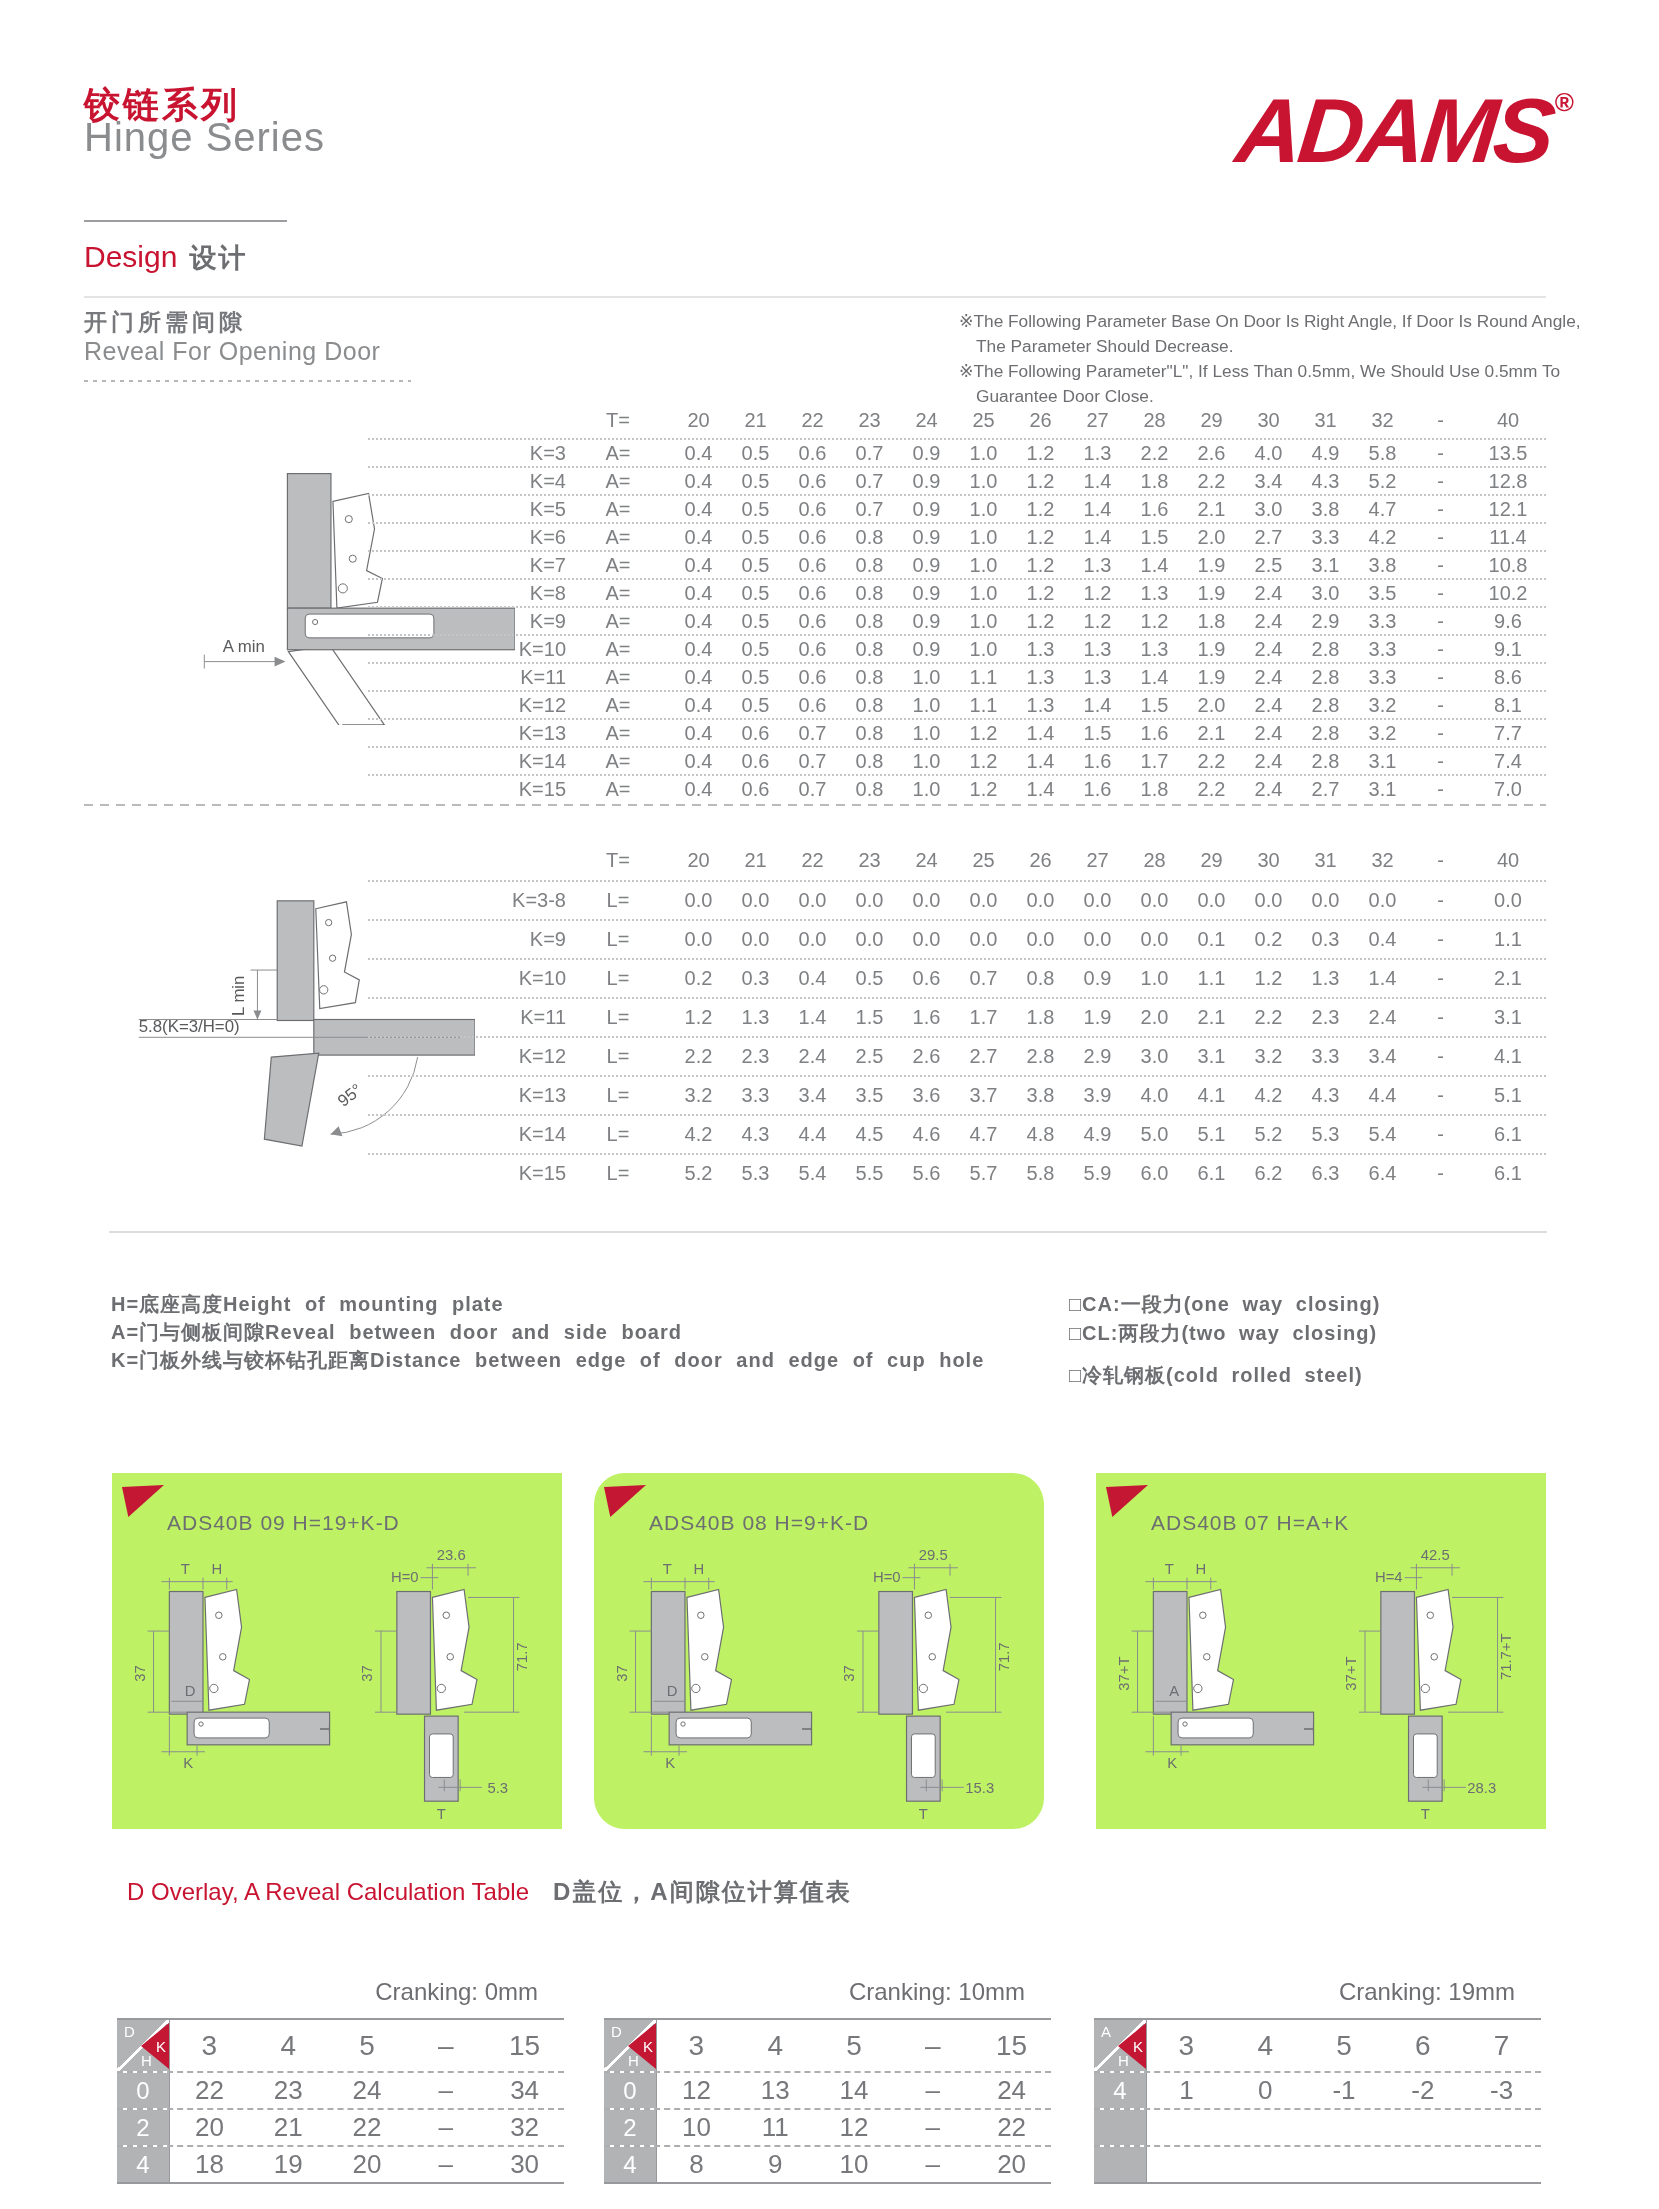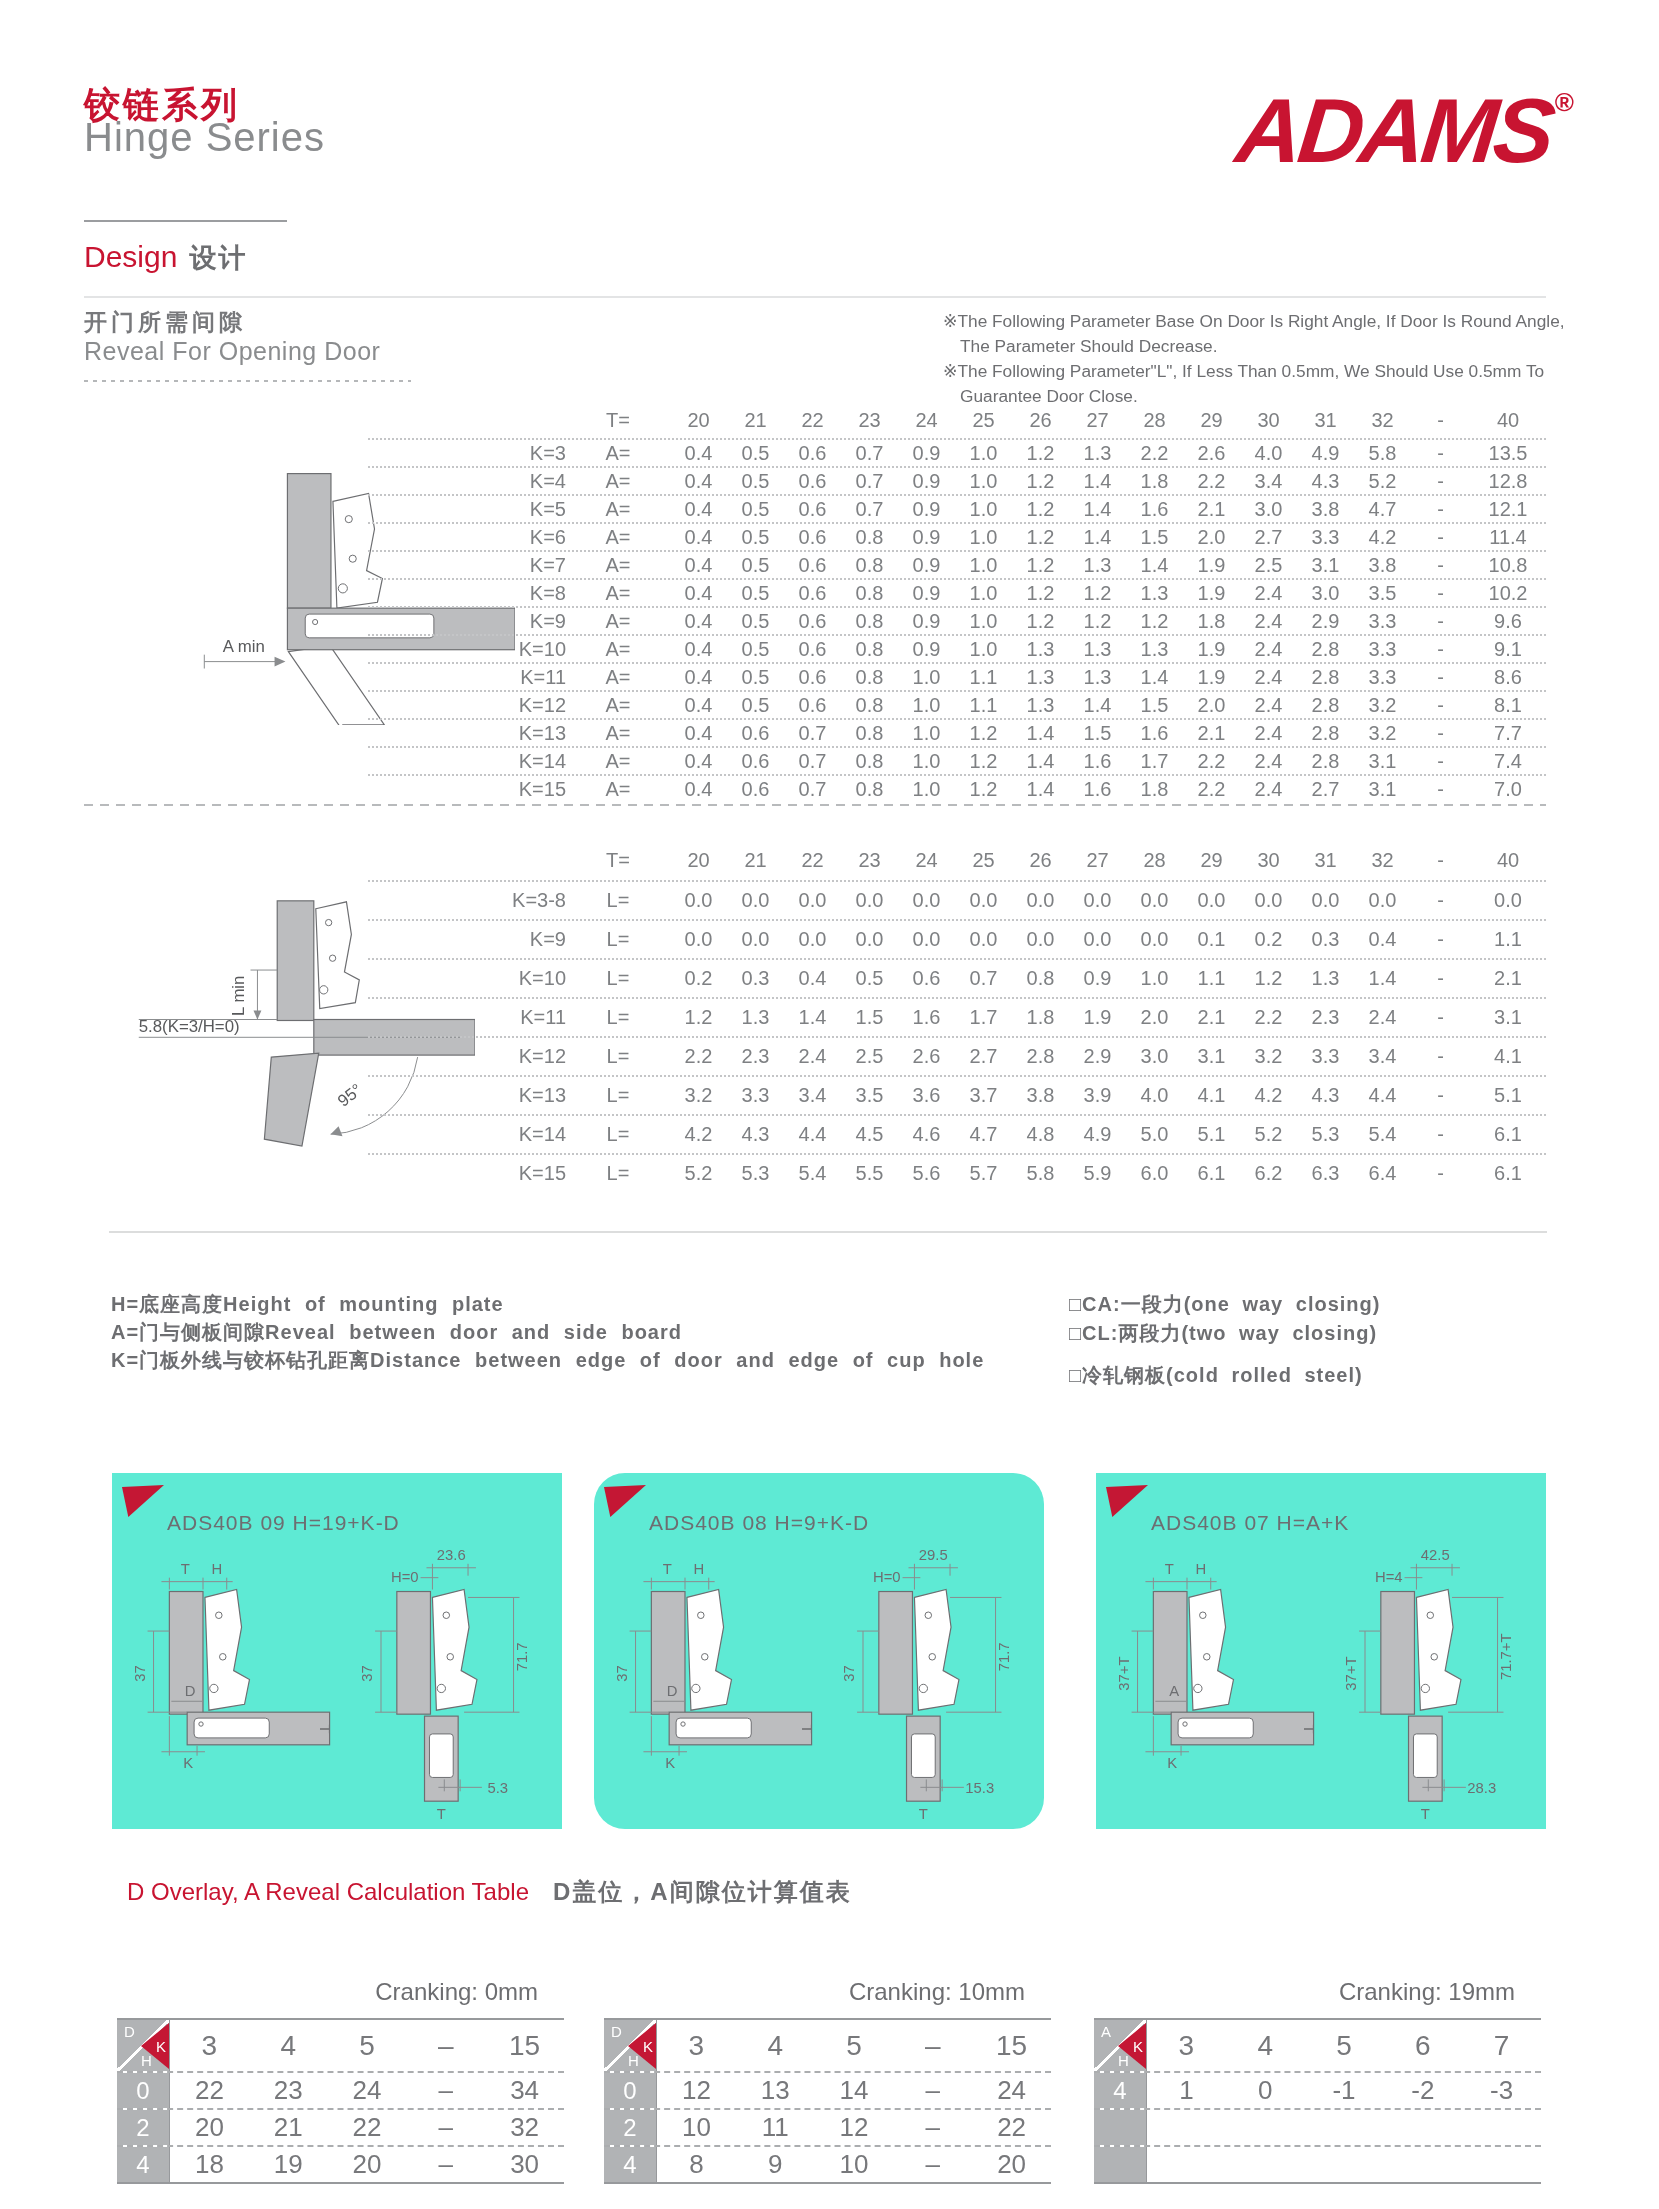--- a/index.html
+++ b/index.html
@@ -13,21 +13,21 @@
   .design-line{left:84px;top:240px;display:flex;align-items:baseline;}
   .design-en{font-size:30px;color:#c81431;}
   .design-cn{font-size:27px;font-weight:bold;color:#6d6e71;margin-left:12px;letter-spacing:2px;}
   .logo{right:85px;top:85px;display:flex;align-items:flex-start;}
   .logo .word{font-size:91px;font-weight:bold;font-style:italic;color:#c81431;letter-spacing:-4px;
               transform:skewX(-6deg);line-height:1;}
   .logo .reg{font-size:26px;color:#c81431;font-weight:bold;margin-left:4px;margin-top:2px;}
   .notes-cn{left:943px;top:236px;font-size:19px;font-weight:bold;color:#6d6e71;line-height:28px;width:673px;}
   .sep-light{left:84px;top:296px;width:1462px;height:2px;background:#e3e4e5;}
   .notes-en{left:943px;top:309px;width:644px;font-size:17.3px;color:#6d6e71;line-height:25px;}
-  .notes-en p{margin:0 0 0 0;padding-left:17px;text-indent:-17px;}
+  .notes-en p{margin:0 0 0 16px;padding-left:17px;text-indent:-17px;}
   
   .sect-cn{left:84px;top:307px;font-size:23px;font-weight:bold;color:#77787b;letter-spacing:4px;}
   .sect-en{left:84px;top:337px;font-size:25px;color:#8a8c8e;letter-spacing:0.5px;}
   .dashed-short{left:84px;top:380px;width:327px;height:2px;
       background:repeating-linear-gradient(90deg,#b5b7b9 0 4px,transparent 4px 9px);}
   .dashed-long{left:84px;top:804px;width:1462px;height:2px;
       background:repeating-linear-gradient(90deg,#b8babc 0 9px,transparent 9px 16px);}
   .sep-legend{left:109px;top:1231px;width:1438px;height:2px;background:#dcdddd;}
   
   .bigtable{position:absolute;left:368px;width:1178px;}
@@ -47,21 +47,21 @@
   svg .lbl{fill:#6d6e71;font-size:15px;text-anchor:middle;font-family:inherit;}
   svg .lbl-big{fill:#58595b;font-size:17px;text-anchor:middle;font-family:inherit;}
   svg .ah{fill:#8a8c8e;stroke:none;}
   
   .legend-left{left:111px;top:1290px;font-size:20px;font-weight:bold;color:#6d6e71;
                line-height:28px;letter-spacing:1px;word-spacing:7px;}
   .legend-right{left:1069px;top:1290px;font-size:20px;font-weight:bold;color:#6d6e71;
                line-height:29px;letter-spacing:1px;word-spacing:6px;}
   .legend-right .gap{margin-top:13px;}
   
-  .panel{position:absolute;top:1473px;width:450px;height:356px;background:#5eead4;}
+  .panel{position:absolute;top:1473px;width:450px;height:356px;background:#bef264;}
   #panel-0{left:112px;} #panel-1{left:594px;border-radius:31px;} #panel-2{left:1096px;}
   .tri{position:absolute;left:10px;top:12px;width:42px;height:32px;background:#c41734;
        clip-path:polygon(0 6%,100% 0,15% 100%);}
   .ptitle{position:absolute;left:55px;top:38px;font-size:21px;color:#6d6e71;letter-spacing:1px;}
   .panel svg{position:absolute;left:0;top:69px;width:450px;height:282px;}
   
   .calc-head{left:127px;top:1876px;display:flex;align-items:baseline;}
   .calc-head .en{font-size:24px;color:#c81431;}
   .calc-head .cn{font-size:24px;font-weight:bold;color:#6d6e71;margin-left:24px;letter-spacing:2px;}
   

